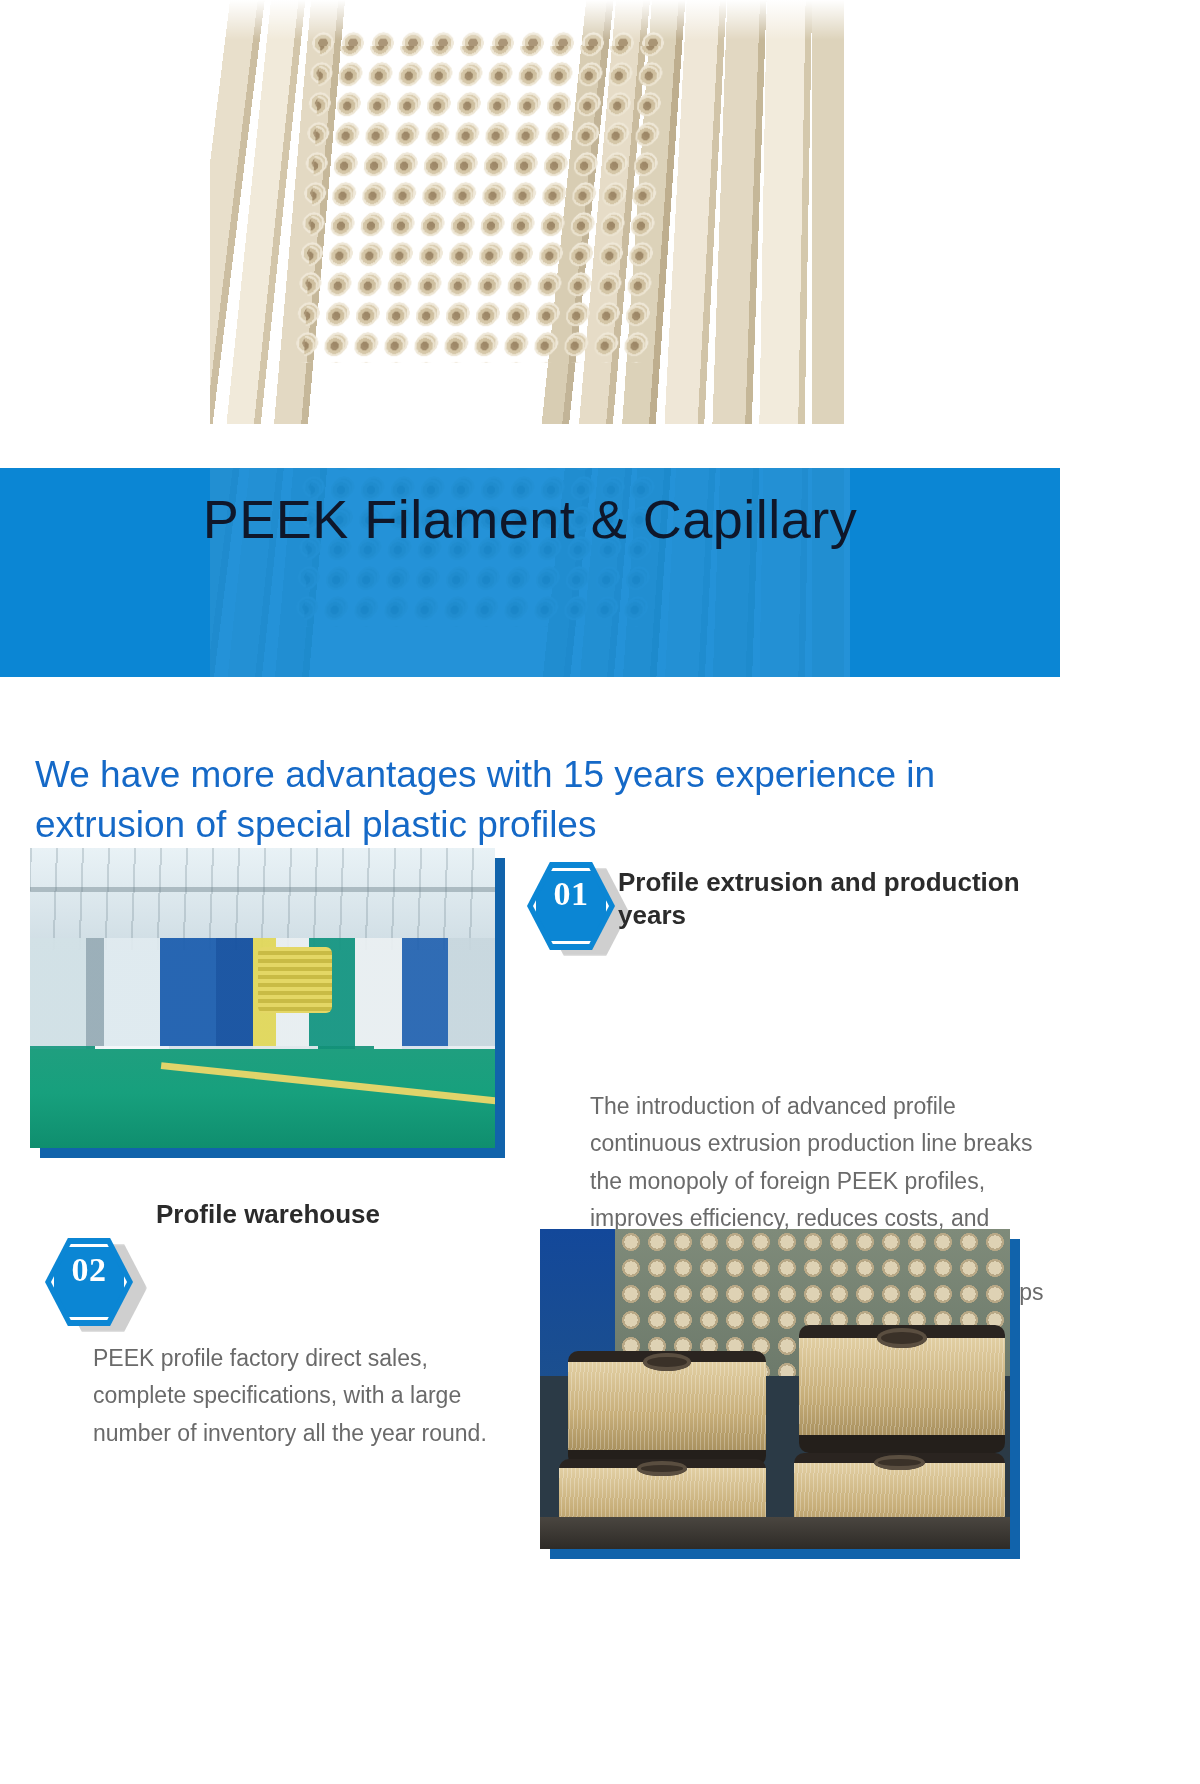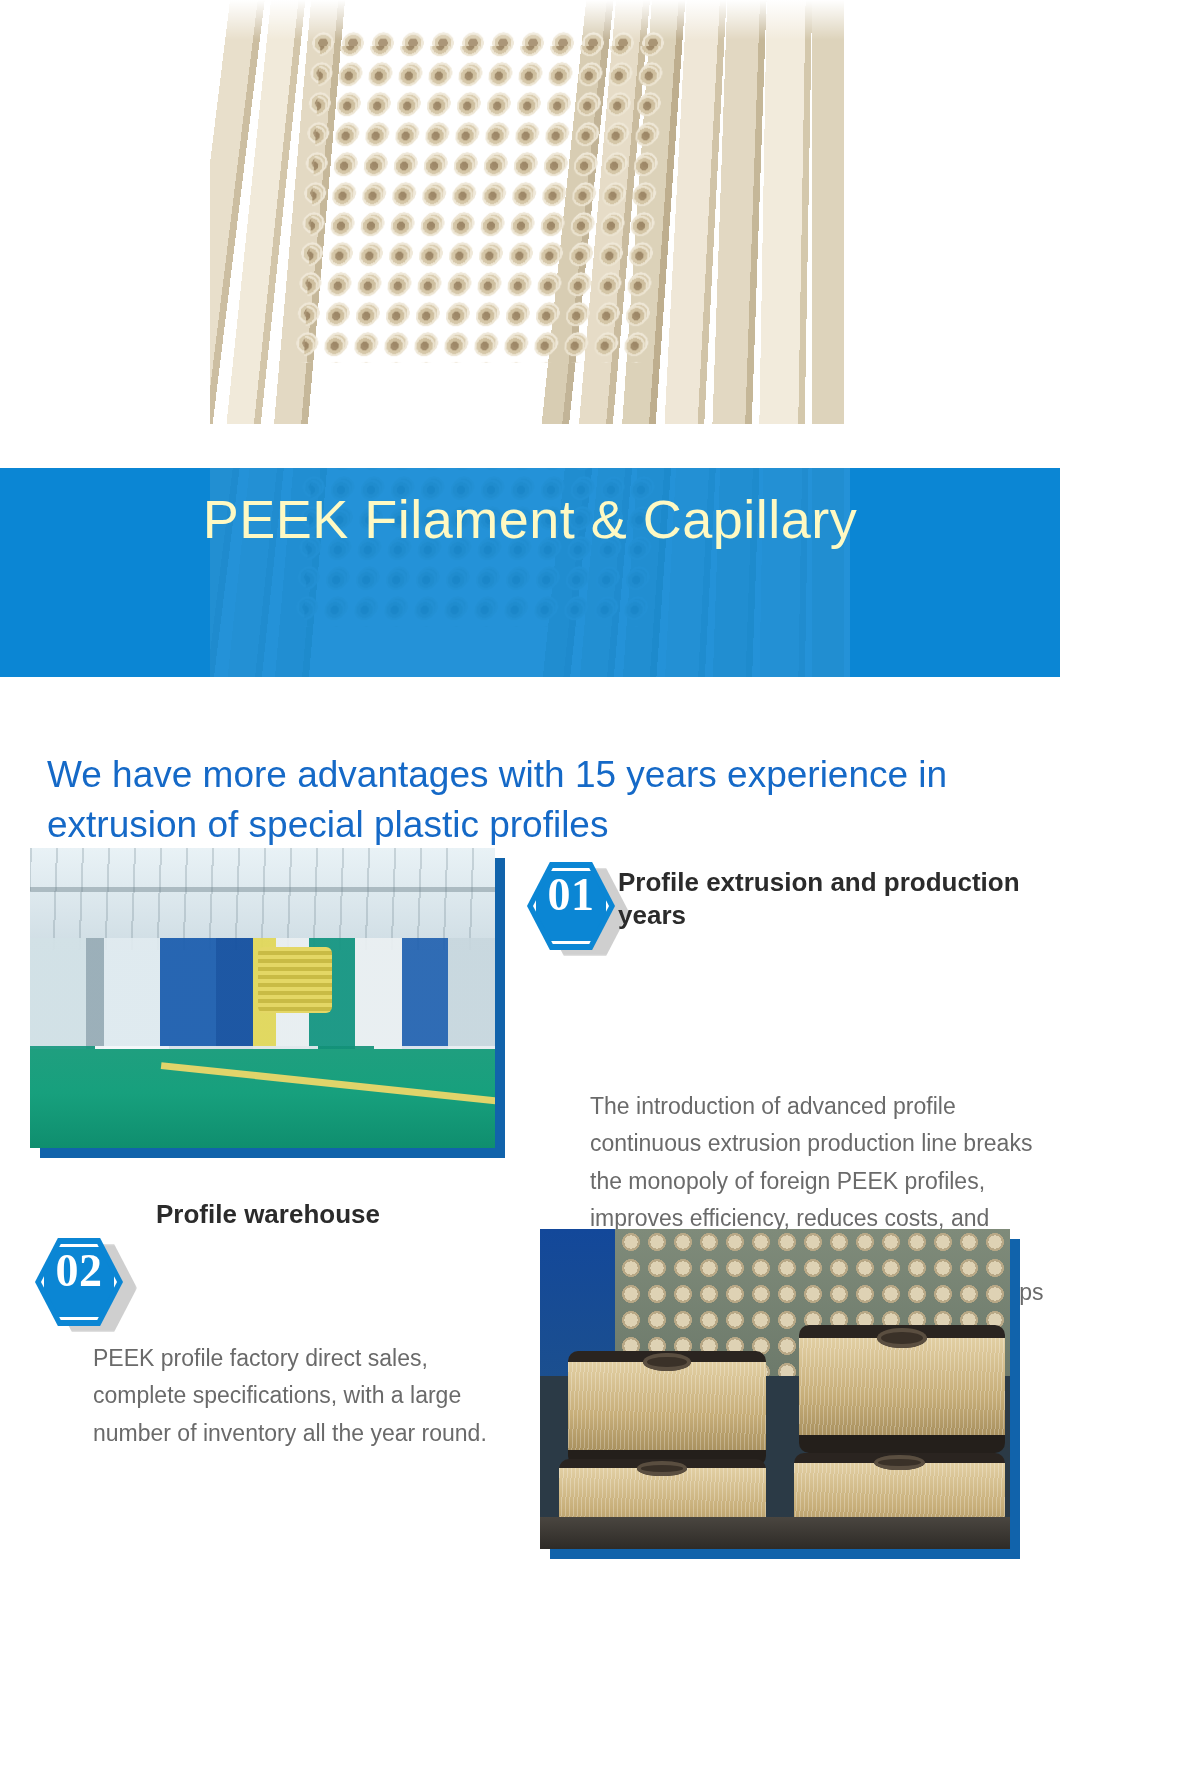--- a/index.html
+++ b/index.html
@@ -109,21 +109,21 @@
     opacity: 0.10;
   }
   .banner-watermark .tube-bundle,
   .banner-watermark .tube-ends,
   .banner-watermark .tube-ends2 { filter: none; }
   .banner-title {
     position: absolute;
     left: 0; right: 0;
     top: 22px;
     text-align: center;
-    color: #fef9c3;
+    color: #0f172a;
     font-size: 54px;
     font-weight: 400;
     letter-spacing: 0.5px;
     line-height: 1.1;
   }
   .banner-subtitle {
     position: absolute;
     left: 0; right: 0;
     top: 103px;
     text-align: center;
@@ -136,21 +136,20 @@
   
   .headline {
     position: absolute;
     left: 35px;
     top: 750px;
     width: 1010px;
     color: #1569c7;
     font-size: 37px;
     line-height: 1.35;
     font-weight: 400;
-    margin-left: 12px;
   }
 
   
   .photo-frame {
     position: absolute;
     background: #ffffff;
   }
   .photo-frame .shadow-plate {
     position: absolute;
     left: 10px; top: 10px;
@@ -273,21 +272,21 @@
     position: absolute; left: 6px; top: 6px;
     width: 76px; height: 76px;
     clip-path: polygon(26% 0%, 74% 0%, 100% 50%, 74% 100%, 26% 100%, 0% 50%);
     background: #0b86d4;
     box-shadow: inset 0 0 0 3px #ffffff;
   }
   .hex-num {
     position: absolute; left: 0; top: 0;
     width: 88px; height: 64px;
     display: flex; align-items: center; justify-content: center;
-    color: #ffffff; font-size: 46px; font-weight: 700;
+    color: #ffffff; font-size: 34px; font-weight: 700;
     font-family: "Liberation Serif", serif;
     letter-spacing: 0.5px;
   }
 
   .feature-title {
     position: absolute;
     color: #2b2b2b;
     font-size: 26px;
     font-weight: 700;
     line-height: 1.25;
@@ -298,21 +297,21 @@
     font-size: 23px;
     line-height: 1.62;
   }
 
   
   #hex-01 { left: 527px; top: 862px; }
   #title-01 { left: 618px; top: 866px; width: 430px; }
   #body-01 { left: 590px; top: 1088px; width: 455px; }
 
   
-  #hex-02 { left: 35px; top: 1238px; text-align: center; }
+  #hex-02 { left: 45px; top: 1238px; text-align: center; }
   #title-02 { left: 143px; top: 1198px; width: 380px; margin-left: 13px; }
   #body-02 { left: 93px; top: 1340px; width: 400px; }
 </style>
 </head>
 <body>
 
 <div class="page">
 
   <div class="hero">
     <div class="hero-photo">

